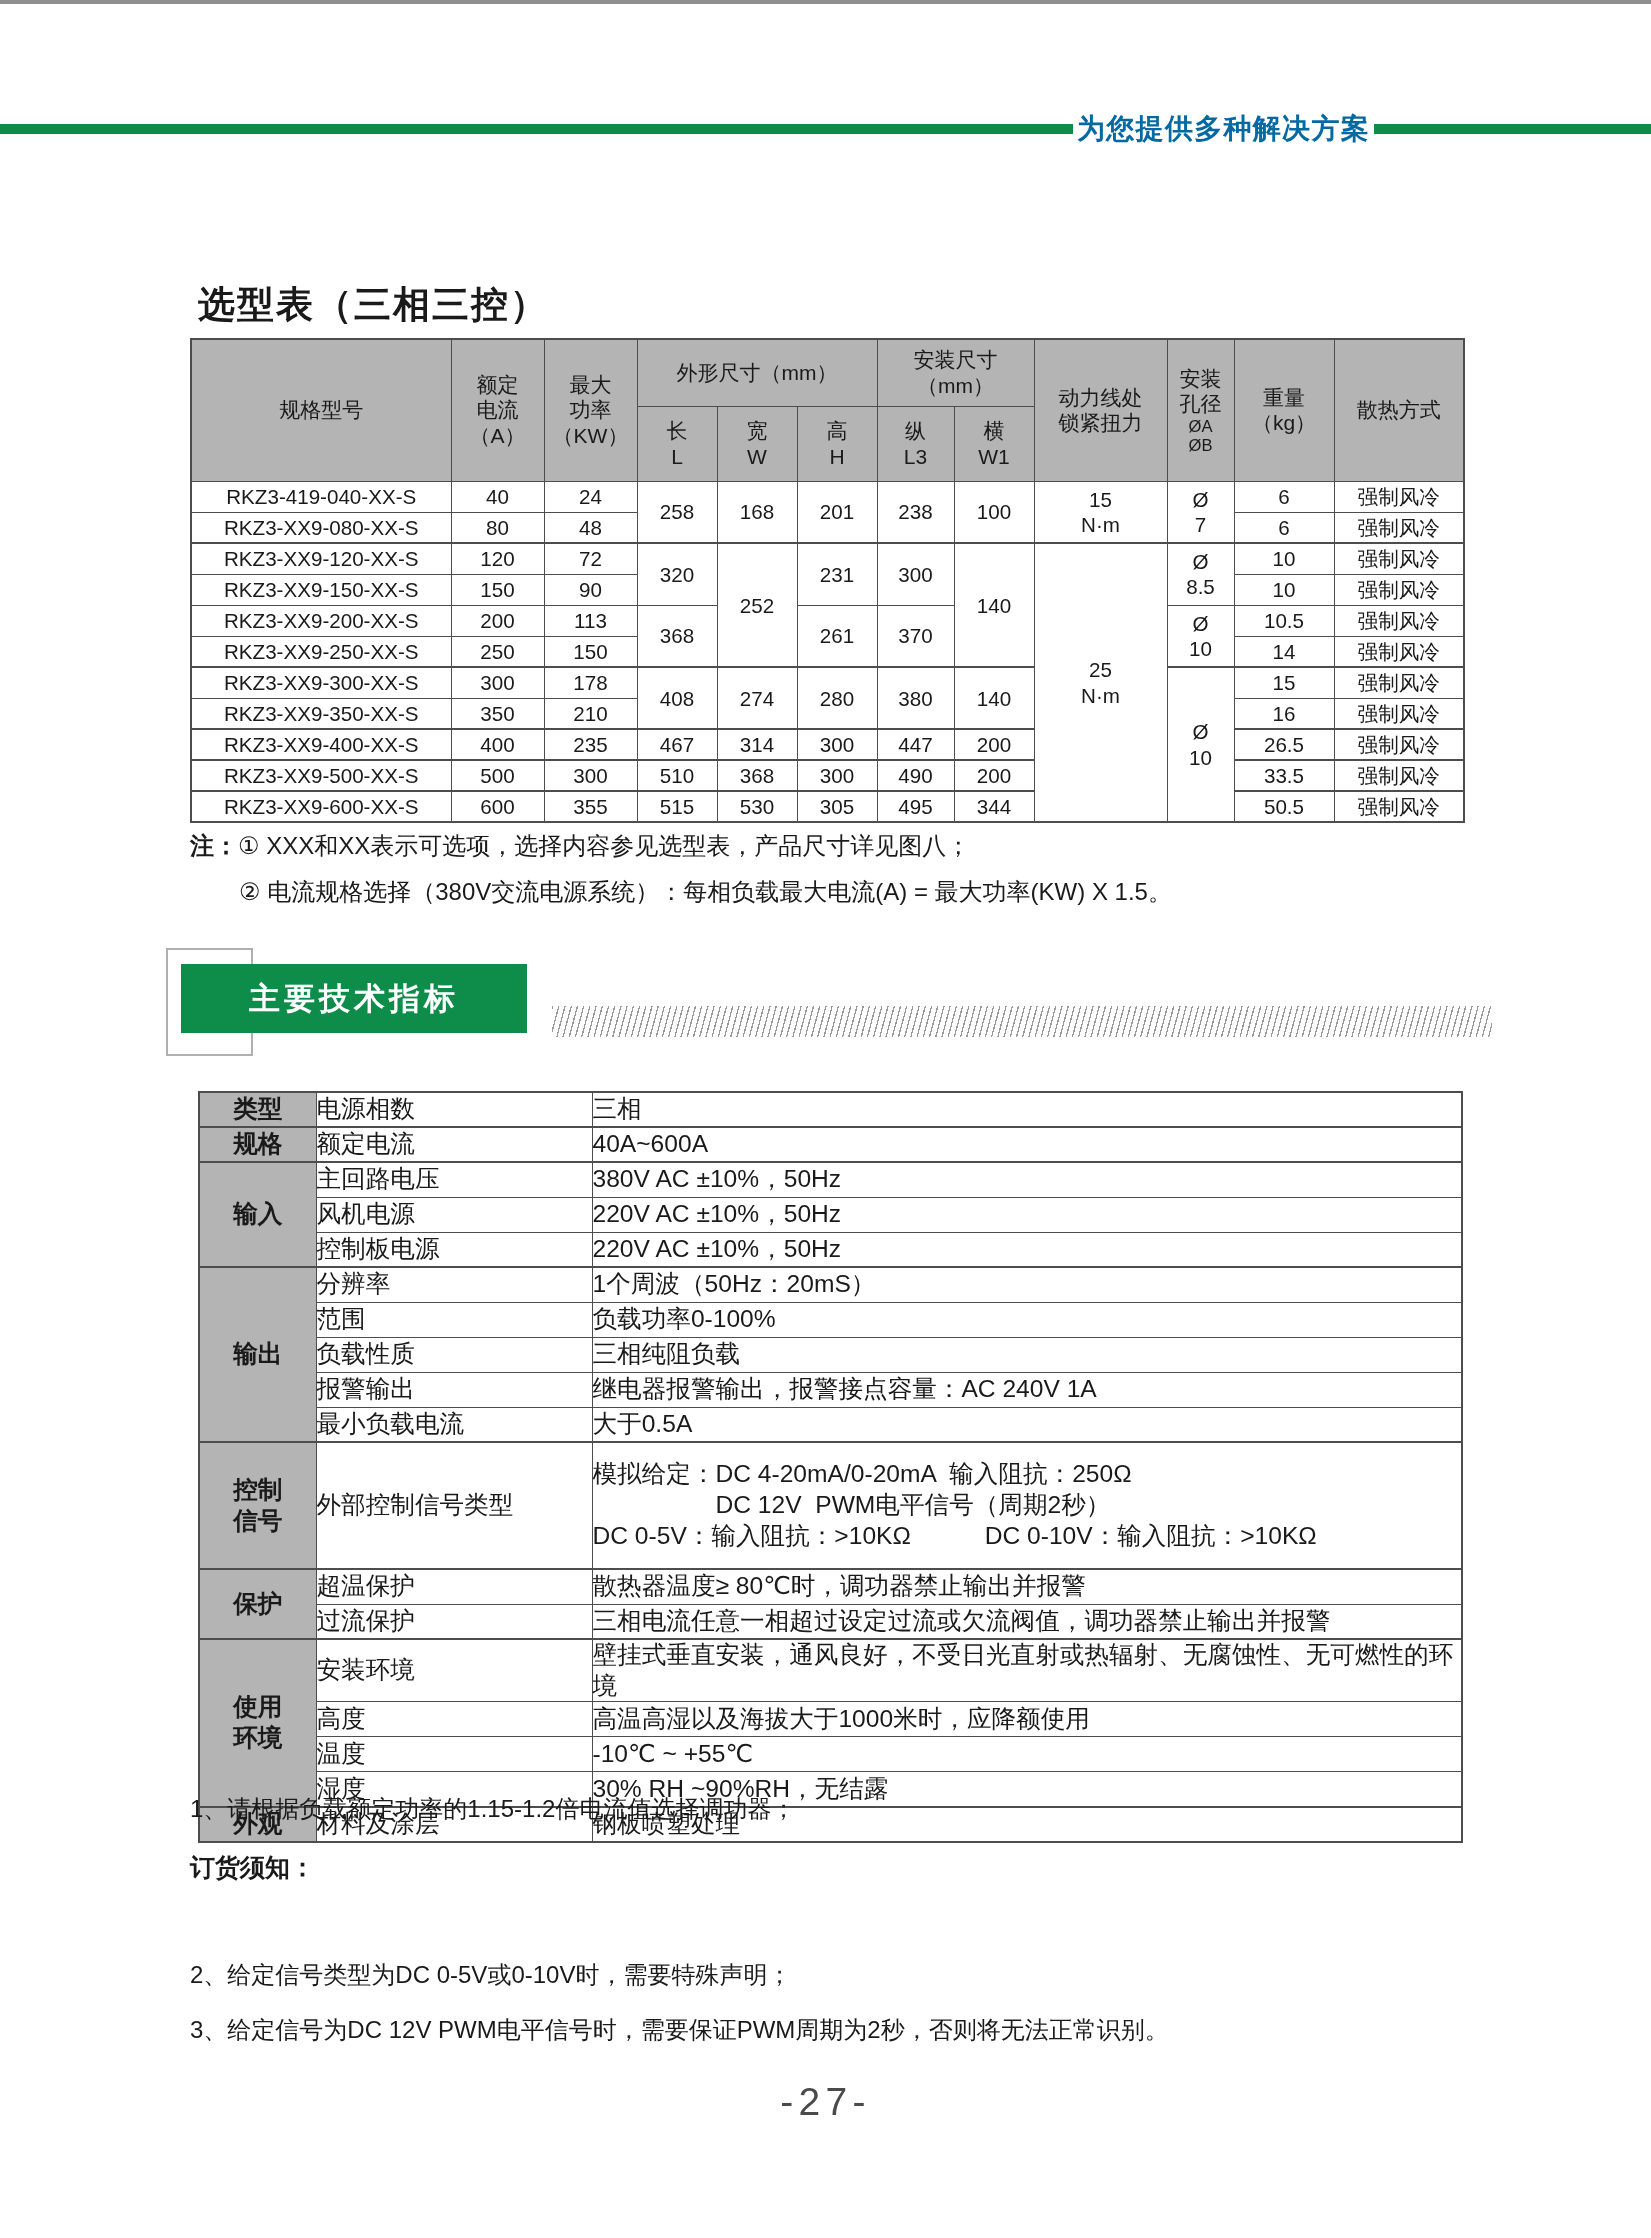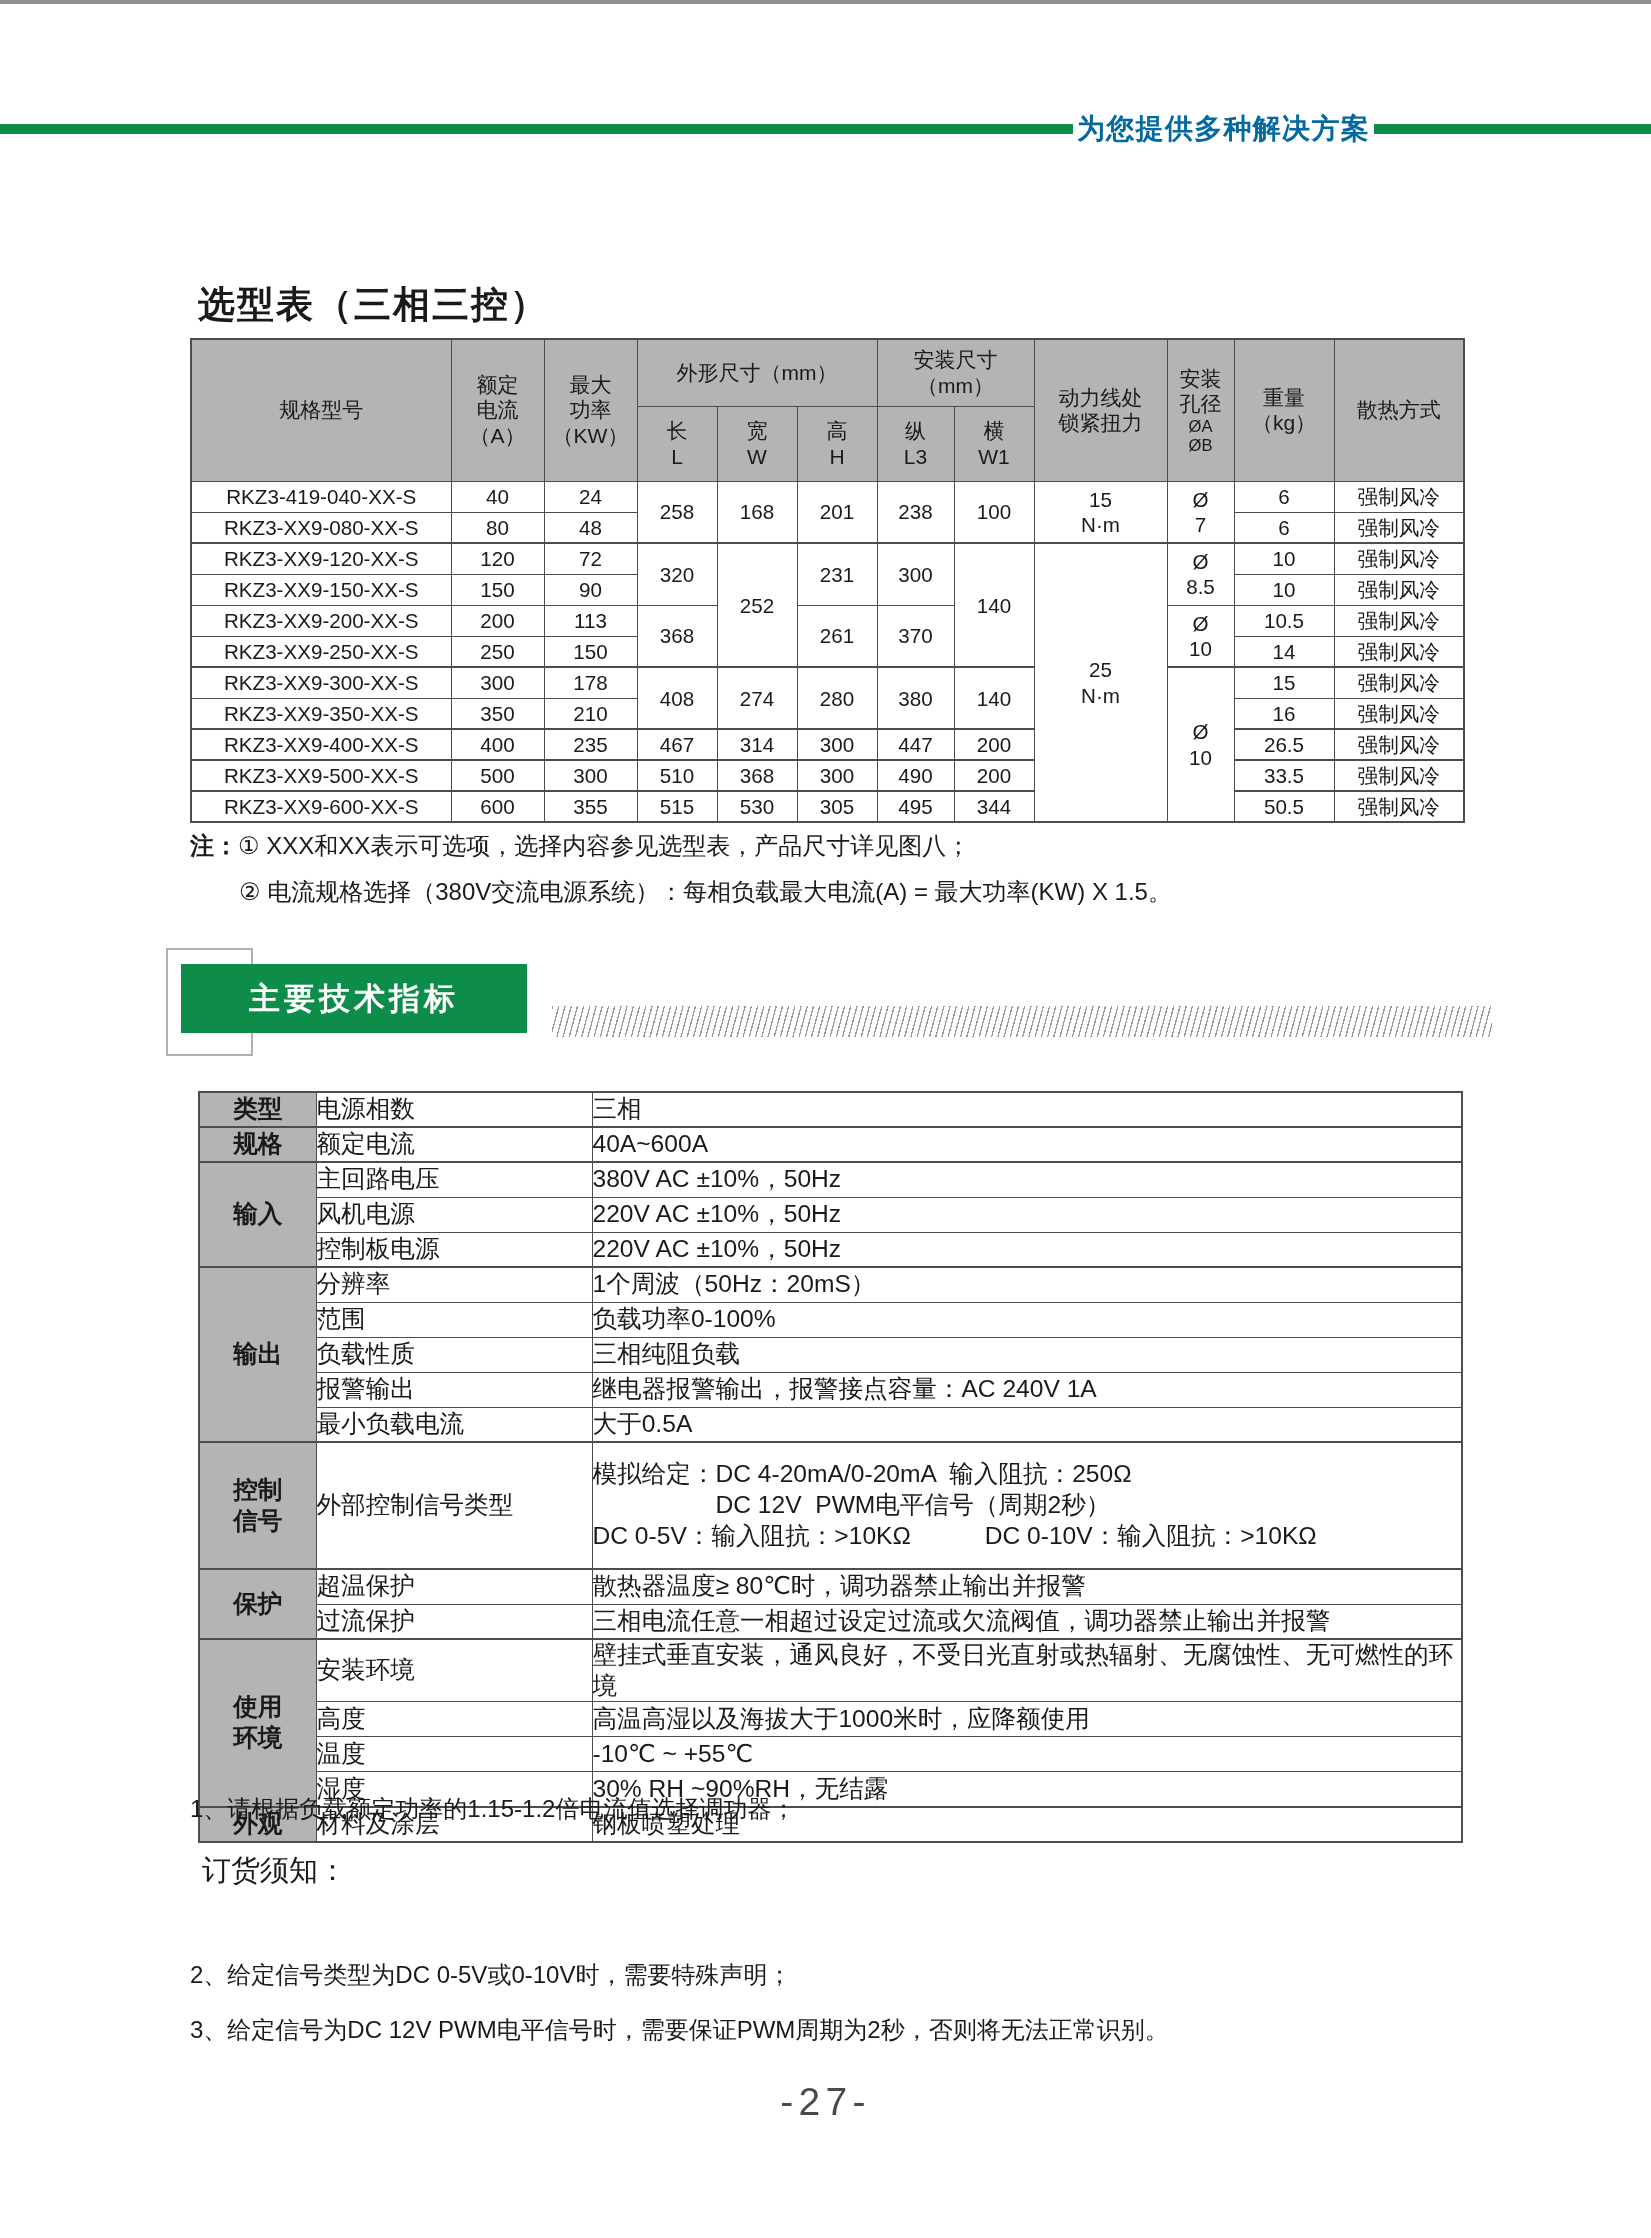--- a/index.html
+++ b/index.html
@@ -45,21 +45,21 @@
               table-layout:fixed;font-size:24.6px;border:2px solid #4d4d4d;padding-left:12px;}
   .spec-table td{border:1.3px solid #4d4d4d;padding:0;line-height:1.25;vertical-align:middle;}
   .spec-table tr{height:35px;}
   .spec-table tr.tall{height:127px;border-radius:6px;}
   .spec-table tr.sec td{border-top-width:2.7px;}
   .spec-cat{background:#b4b4b4;text-align:center;font-weight:bold;white-space:pre-line;}
   .spec-item{white-space:pre-line;}
   .spec-val{text-align:left;padding-left:17.3px;white-space:pre-wrap;}
 
   
-  .order-title{position:absolute;left:202px;top:1851px;font-size:29px;font-weight:normal;}
+  .order-title{position:absolute;left:190px;top:1851px;font-size:25px;font-weight:bold;}
   .order-item{position:absolute;left:190px;font-size:24px;}
   .oi-1{top:1793px;} .oi-2{top:1959px;text-align:center;} .oi-3{top:2014px;}
   .page-num{position:absolute;left:0;top:2080px;width:1651px;text-align:center;
             font-size:39px;color:#4a4a4a;letter-spacing:5.3px;}
 </style>
 </head>
 <body>
 
 <div class="page">
 

